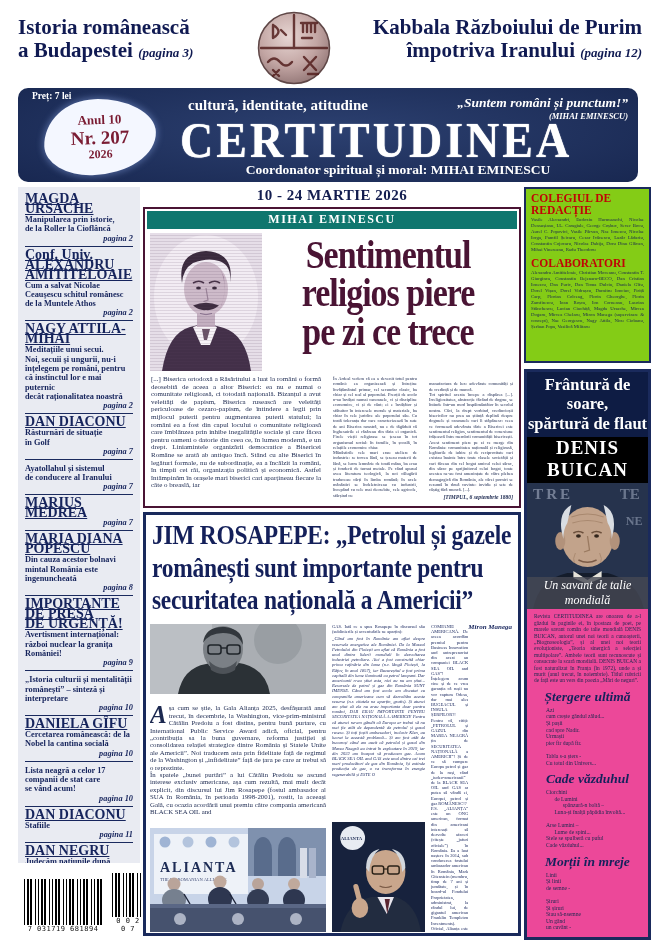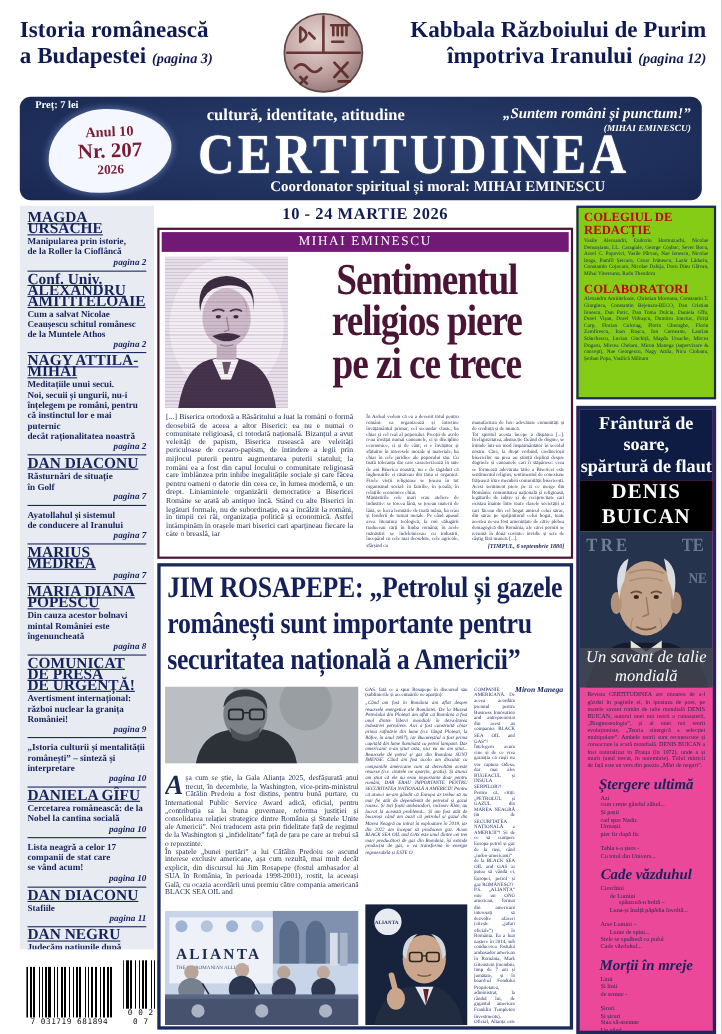--- a/index.html
+++ b/index.html
@@ -53,21 +53,21 @@
   .barcodes { display:flex; gap:10px; align-items:flex-end; margin:10px 0 0 6px; }
   .bc-bars { height:46px; background:repeating-linear-gradient(90deg,#000 0 1px,#fff 1px 3px,#000 3px 5px,#fff 5px 6px,#000 6px 8px,#fff 8px 11px,#000 11px 12px,#fff 12px 14px); }
   .bc-main .bc-bars { width:78px; }
   .bc-addon .bc-bars { width:32px; height:44px; }
   .bc-num { font-family:"DejaVu Sans Mono", monospace; font-size:7px; letter-spacing:.5px; color:#111; text-align:center; }
 
   
   .date-bar { text-align:center; font-size:15px; font-weight:bold; color:#131d4f; letter-spacing:.5px; padding:0 0 3px; }
 
   .em-box { border:2px solid #4a1434; height:301px; overflow:hidden; background:#fff; }
-  .em-kicker { background:#701a75; color:#fff; text-align:center; font-weight:normal; font-size:12px;
+  .em-kicker { background:#0f766e; color:#fff; text-align:center; font-weight:bold; font-size:12px;
                letter-spacing:1.5px; margin:2px; padding:1px 0 2px; }
   .em-row1 { display:flex; padding:2px 5px 0; height:141px; }
   .em-portrait { width:112px; height:138px; flex:none; position:relative; }
   .em-portrait .scan { position:absolute; inset:0; background:repeating-linear-gradient(0deg, rgba(90,65,95,.14) 0 1px, transparent 1px 3px); }
   .em-headline { flex:1; color:#4a1434; font-weight:bold; font-size:34px; line-height:.95; text-align:center;
                  letter-spacing:-1px; white-space:pre-line; transform:scaleY(1.18); transform-origin:top center; padding-top:3px; }
   .em-cols { display:flex; gap:12px; padding:4px 6px 0; height:152px; overflow:hidden;font-family:Liberation Serif, serif; }
   .em-col  { text-align:justify; color:#1c2950; }
   .em-col1 { width:170px; flex:none; font-size:7px; line-height:7.6px; white-space:pre-line; }
   .em-col2, .em-col3 { flex:1; font-size:4.5px; line-height:5.3px; white-space:pre-line; }
@@ -94,23 +94,23 @@
   
   .red-box { border:2px solid #1a2a5c; padding:3px 5px 2px; height:176px; overflow:hidden; background:#84cc16; }
   .red-title { color:#c00505; font-weight:bold; font-size:11.5px; }
   .red-names { font-size:4.8px; line-height:6px; text-align:justify; color:#1c2950; margin:1px 0 4px; }
   .buican-box { border:3px solid #1a2a5c; margin-top:6px; height:571px; overflow:hidden; background:#ec4899;
                 display:flex; flex-direction:column; }
   .buican-head { background:#0e1c44; color:#fff; text-align:center; font-weight:bold; font-size:16.5px;
                  line-height:1.18; padding:3px 0 4px; white-space:pre-line; }
   .buican-name { background:#000; color:#fff; text-align:center; font-weight:bold; font-size:19px;
                  letter-spacing:1px; padding:0 0 2px; }
-  .buican-photo { height:142px; position:relative; flex:none; }
+  .buican-photo { height:126px; position:relative; flex:none; }
   .buican-caption { position:absolute; bottom:0; left:0; right:0; background:rgba(70,72,84,.8); color:#fff;
-                    font-style:italic; font-size:15px; text-align:center; padding:1px 0; }
+                    font-style:italic; font-size:12px; text-align:center; padding:1px 0; }
   .buican-intro { font-size:5.4px; line-height:6.4px; text-align:justify; padding:4px 7px 0; color:#1c2950; }
   .poem { padding:0 9px; }
   .poem-title { color:#15225c; font-weight:bold; font-style:italic; font-size:13.5px; text-align:center; margin:5px 0 2px; }
   .poem-lines { font-size:5.6px; line-height:6.6px; white-space:pre-wrap; color:#1c2950; padding-left:10px; }
 
   svg { display:block; width:100%; height:100%; }
 </style>
 </head>
 <body>
 
@@ -216,27 +216,27 @@
           </div>
 
           <div class="side-item">
             <div class="side-author">MARIUS MEDREA</div>
             <div class="side-page">pagina 7</div>
           </div>
 
           <div class="side-item">
             <div class="side-author">MARIA DIANA POPESCU</div>
             <div class="side-title">Din cauza acestor bolnavi
-mintal României este
+mintal România este
 îngenuncheată</div>
             <div class="side-page">pagina 8</div>
           </div>
 
           <div class="side-item">
-            <div class="side-author">COMUNICAT DE PRESĂ
+            <div class="side-author">IMPORTANTE DE PRESĂ
 DE URGENȚĂ!</div>
             <div class="side-title">Avertisment internațional:
 război nuclear la granița
 României!</div>
             <div class="side-page">pagina 9</div>
           </div>
 
           <div class="side-item">
 
             <div class="side-title">„Istoria culturii și mentalității

